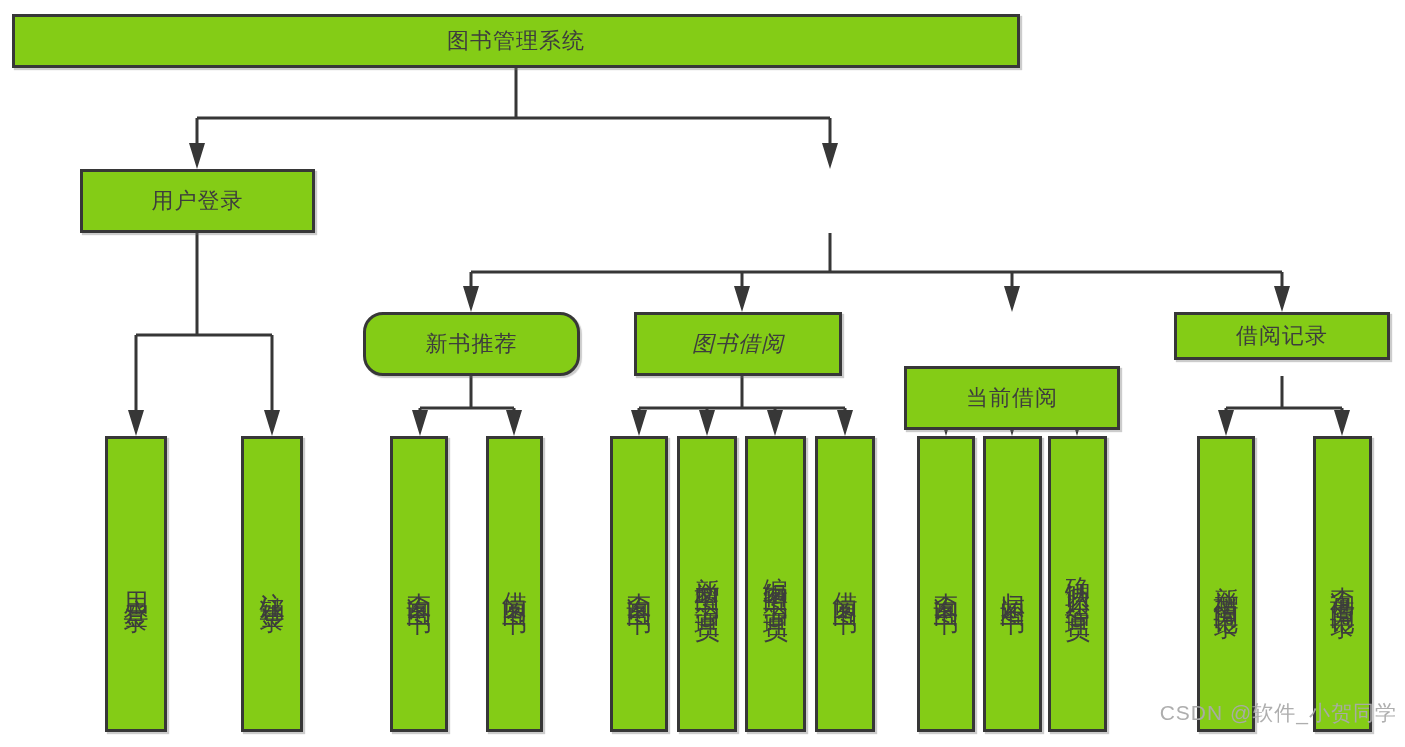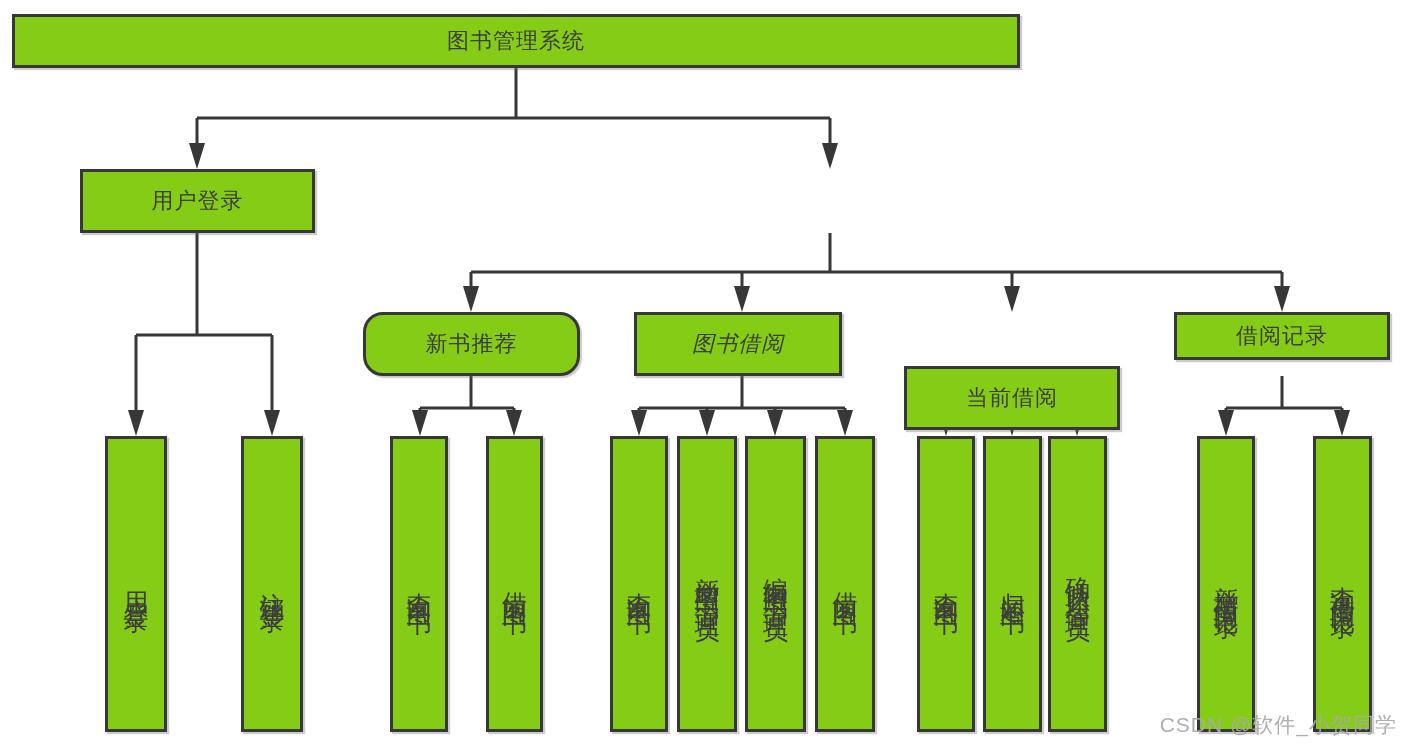--- a/index.html
+++ b/index.html
@@ -34,21 +34,21 @@
     writing-mode: vertical-rl;
     text-orientation: mixed;
     font-size: 25px;
     letter-spacing: 6px;
     line-height: 1;
     white-space: nowrap;
   }
   .watermark {
     position: absolute;
     right: 8px;
-    bottom: 8px;
+    bottom: 20px;
     font-size: 21px;
     color: rgba(170,170,170,0.95);
     letter-spacing: 1px;
     z-index: 5;
     white-space: nowrap;
   }
 </style>
 </head>
 <body>
 

